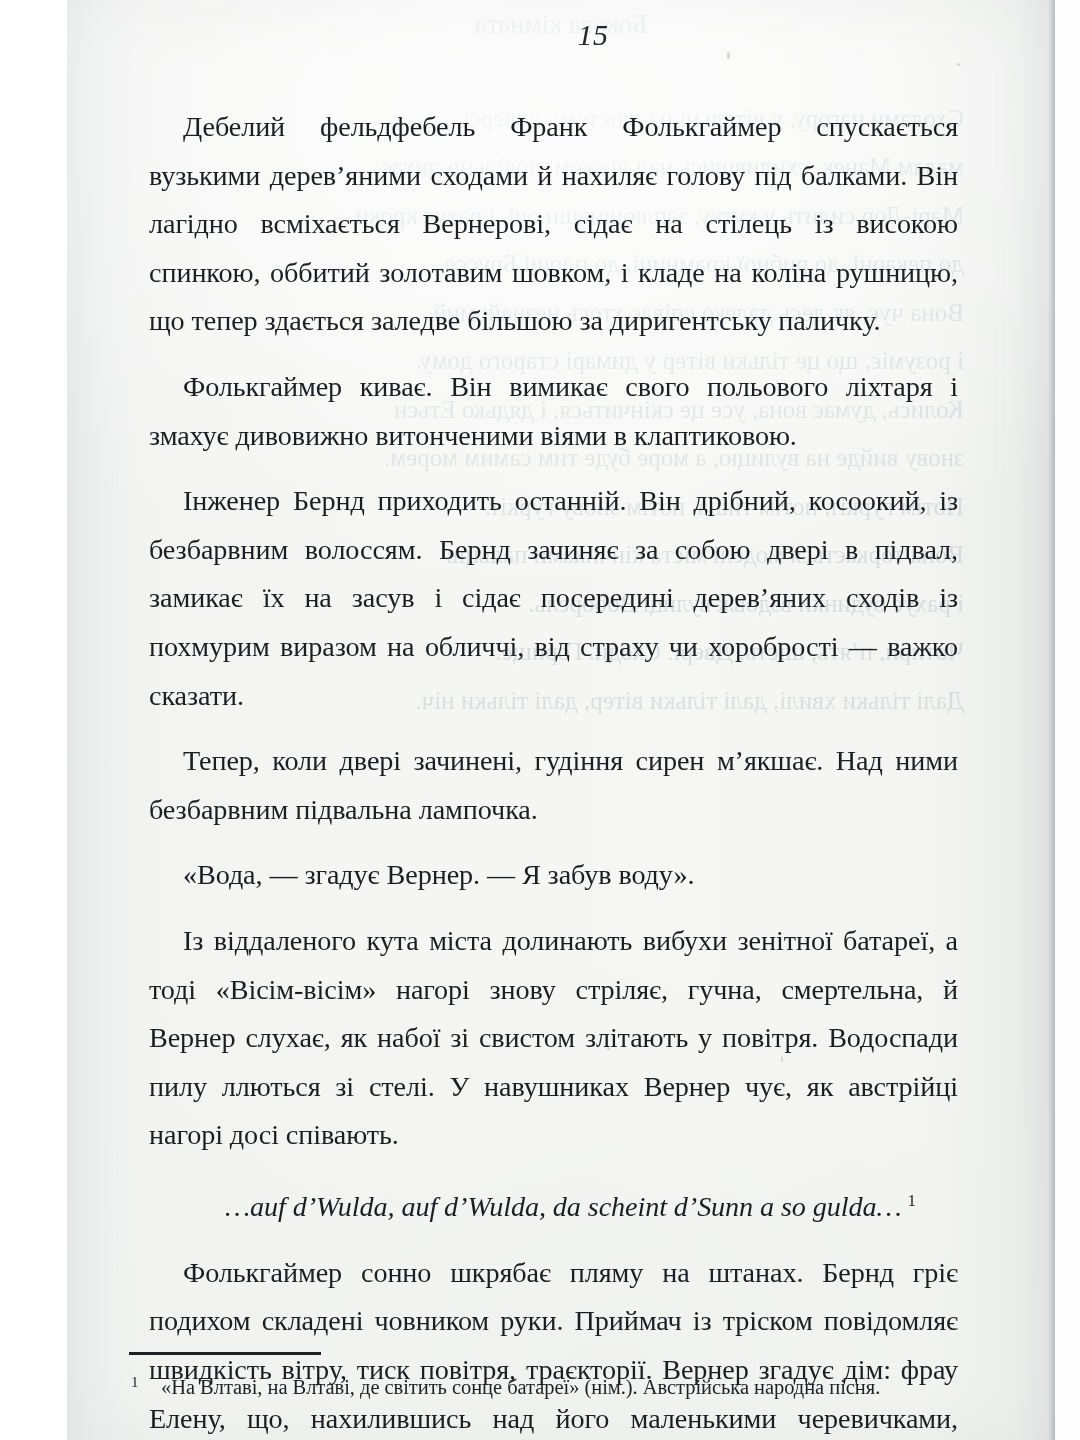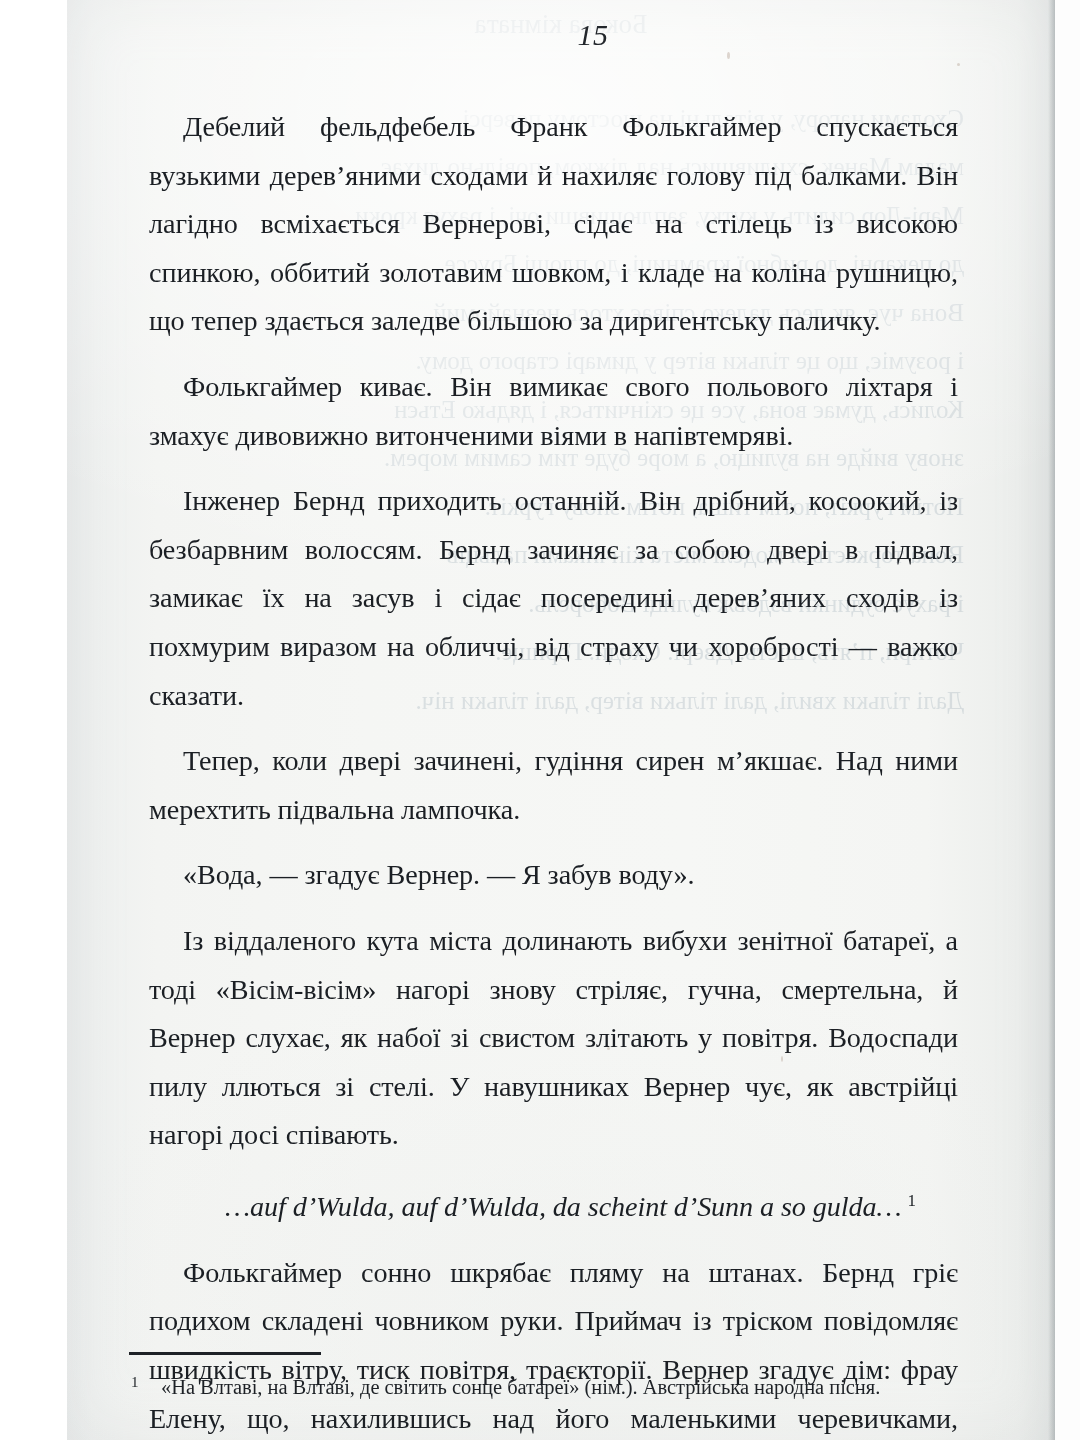--- a/index.html
+++ b/index.html
@@ -236,23 +236,23 @@
     </div>
 
     <div class="paper-sheen"></div>
 
     <div class="page-body">
 
       <div class="folio">15</div>
 
       <div class="textblock" id="textblock">
           <p><span>Дебелий фельдфебель Франк Фолькгаймер спускається вузькими дерев’яними сходами й нахиляє голову під балками. Він лагідно всміхається Вернерові, сідає на стілець із високою спинкою, оббитий золотавим шовком, і кладе на коліна рушницю, що тепер здається заледве більшою за диригентську паличку.</span></p>
-          <p><span>Фолькгаймер киває. Він вимикає свого польового ліхтаря і змахує дивовижно витонченими віями в напівтемряві.</span></p>
+          <p><span>Фолькгаймер киває. Він вимикає свого польового ліхтаря і змахує дивовижно витонченими віями в клаптиковою.</span></p>
           <p><span>Інженер Бернд приходить останній. Він дрібний, косоокий, із безбарвним волоссям. Бернд зачиняє за собою двері в підвал, замикає їх на засув і сідає посередині дерев’яних сходів із похмурим виразом на обличчі, від страху чи хоробрості — важко сказати.</span></p>
-          <p><span>Тепер, коли двері зачинені, гудіння сирен м’якшає. Над ними мерехтить підвальна лампочка.</span></p>
+          <p><span>Тепер, коли двері зачинені, гудіння сирен м’якшає. Над ними безбарвним підвальна лампочка.</span></p>
           <p><span>«Вода, — згадує Вернер. — Я забув воду».</span></p>
           <p><span>Із віддаленого кута міста долинають вибухи зенітної батареї, а тоді «Вісім-вісім» нагорі знову стріляє, гучна, смертельна, й Вернер слухає, як набої зі свистом злітають у повітря. Водоспади пилу ллються зі стелі. У навушниках Вернер чує, як австрійці нагорі досі співають.</span></p>
           <p class="song"><span>…auf d’Wulda, auf d’Wulda, da scheint d’Sunn a so gulda…</span><span class="fn-ref">1</span></p>
           <p><span>Фолькгаймер сонно шкрябає пляму на штанах. Бернд гріє подихом складені човником руки. Приймач із тріском повідомляє швидкість вітру, тиск повітря, траєкторії. Вернер згадує дім: фрау Елену, що, нахилившись над його маленькими черевичками, зав’язує кожну шнурівку на подвійний бантик. Зірки, що пропливали повз його вікно. Свою молодшу сестру, Юту, з клаптиковою ковдрою на плечах і навушником від радіо в лівому вусі.</span></p>
         </div>
 
       <div class="footnote-area">
         <div class="footnote-rule"></div>
         <div class="footnote-text">
           <span class="footnote-marker">1</span><span>«На Влтаві, на Влтаві, де світить сонце батареї»</span><span>&nbsp;</span><span class="footnote-lang">(нім.)</span><span>. Австрійська народна пісня.</span>

